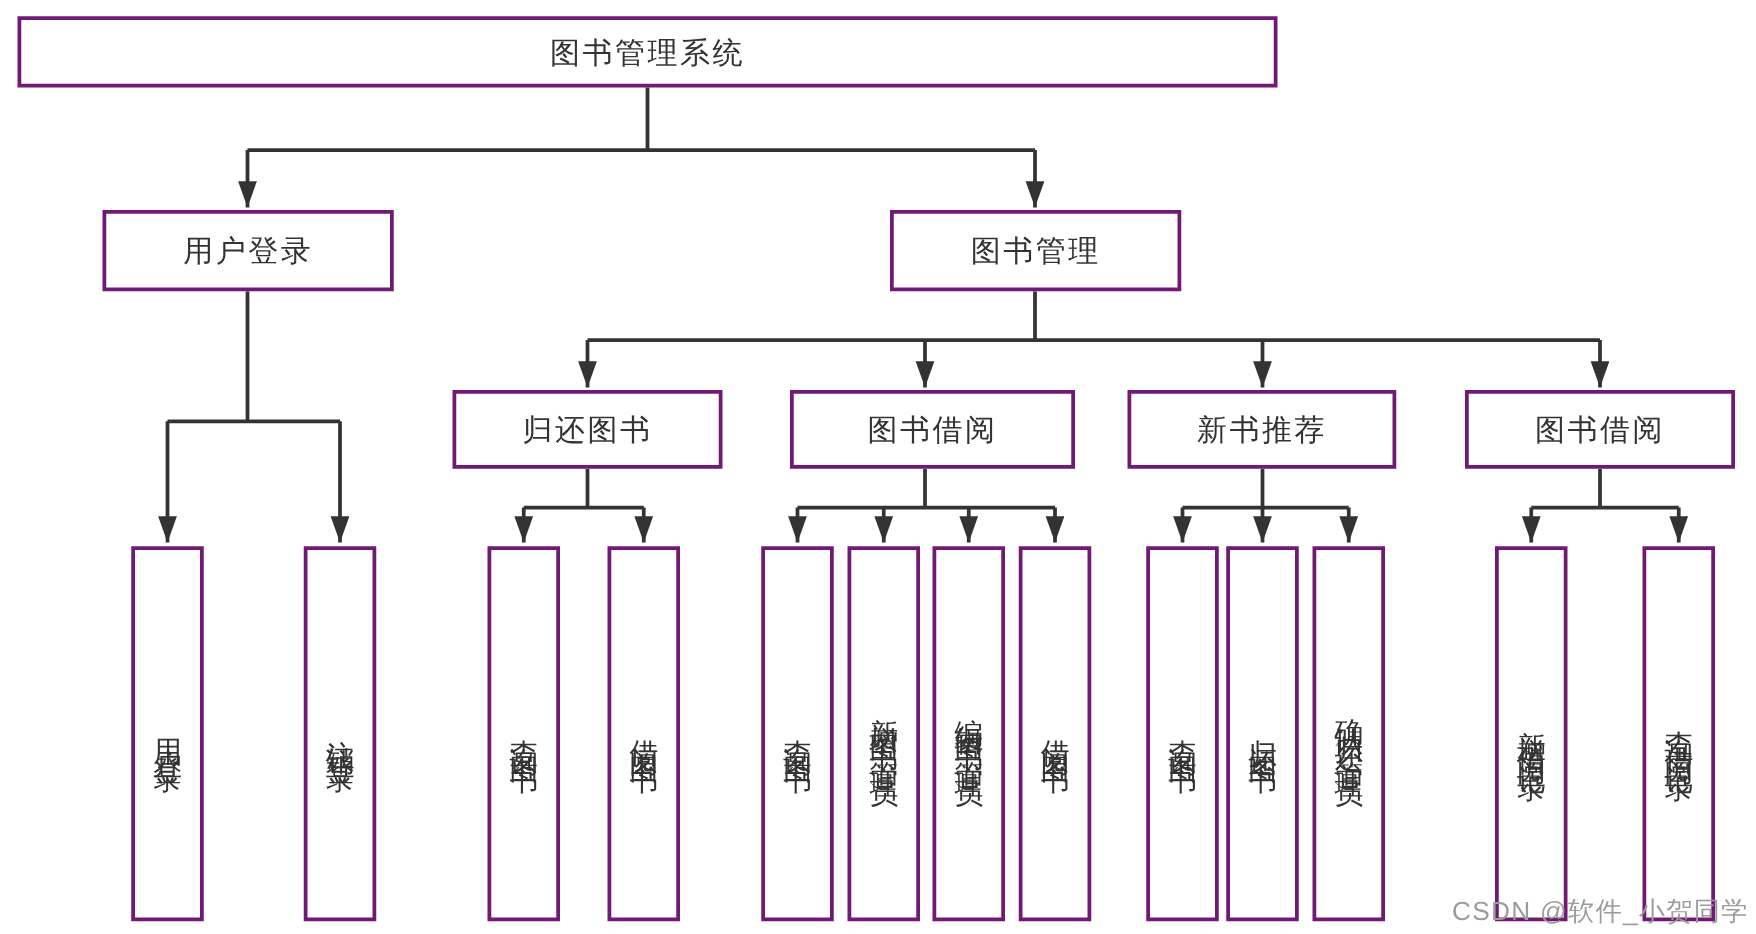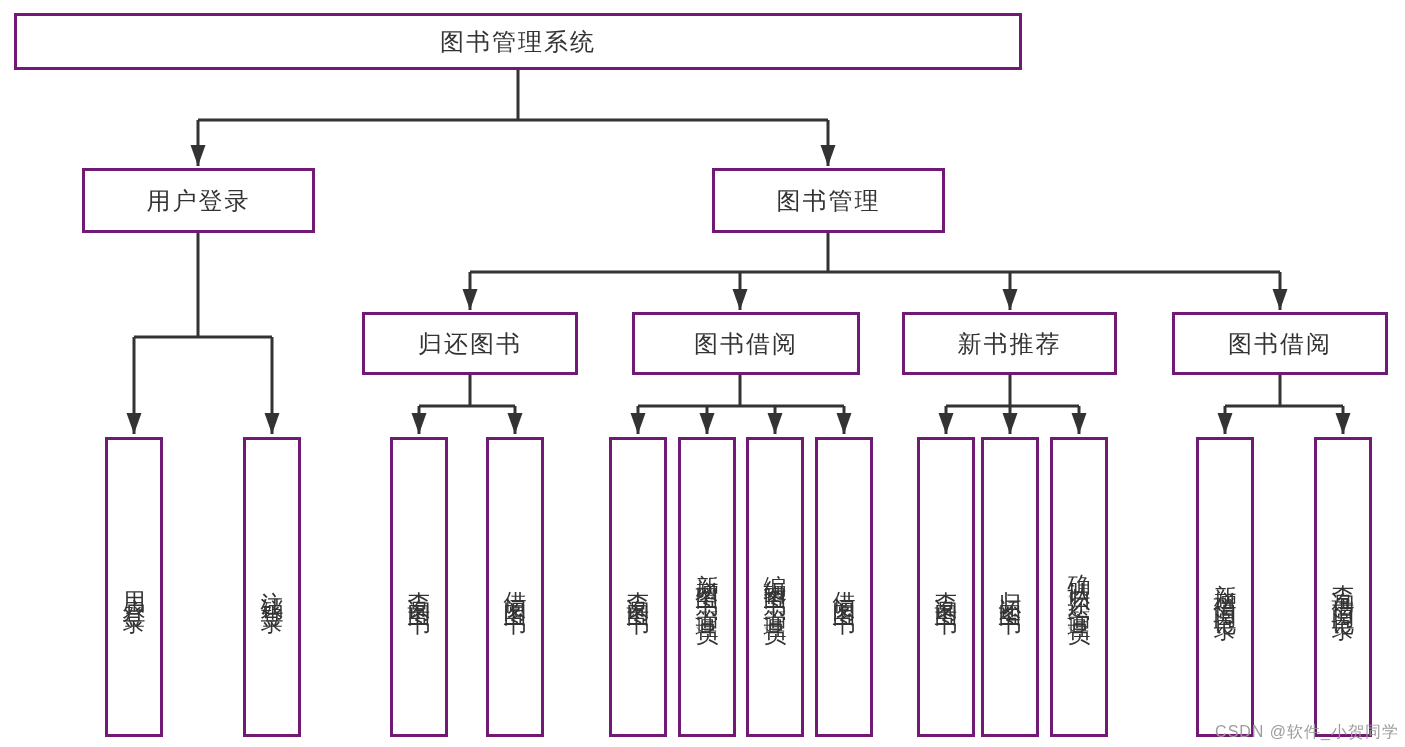--- a/index.html
+++ b/index.html
@@ -33,21 +33,21 @@
     writing-mode: vertical-rl;
     text-orientation: mixed;
     letter-spacing: 7px;
     line-height: 1;
     white-space: nowrap;
   }
   .watermark {
     position: absolute;
     right: 6px;
     bottom: 4px;
-    font-size: 16px;
+    font-size: 21px;
     letter-spacing: 1px;
     color: #9c9c9c;
     z-index: 5;
     white-space: nowrap;
   }
 </style>
 </head>
 <body>
 
 <div class="stage">

